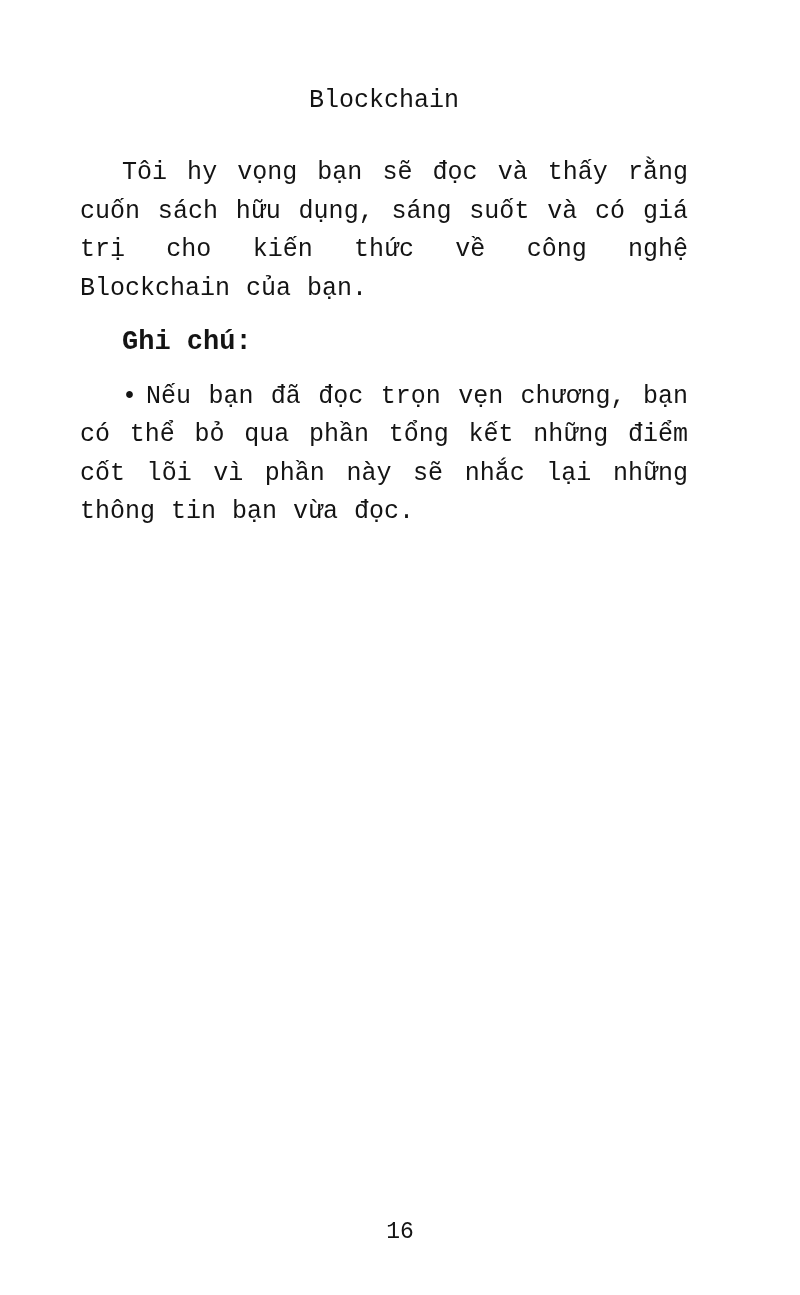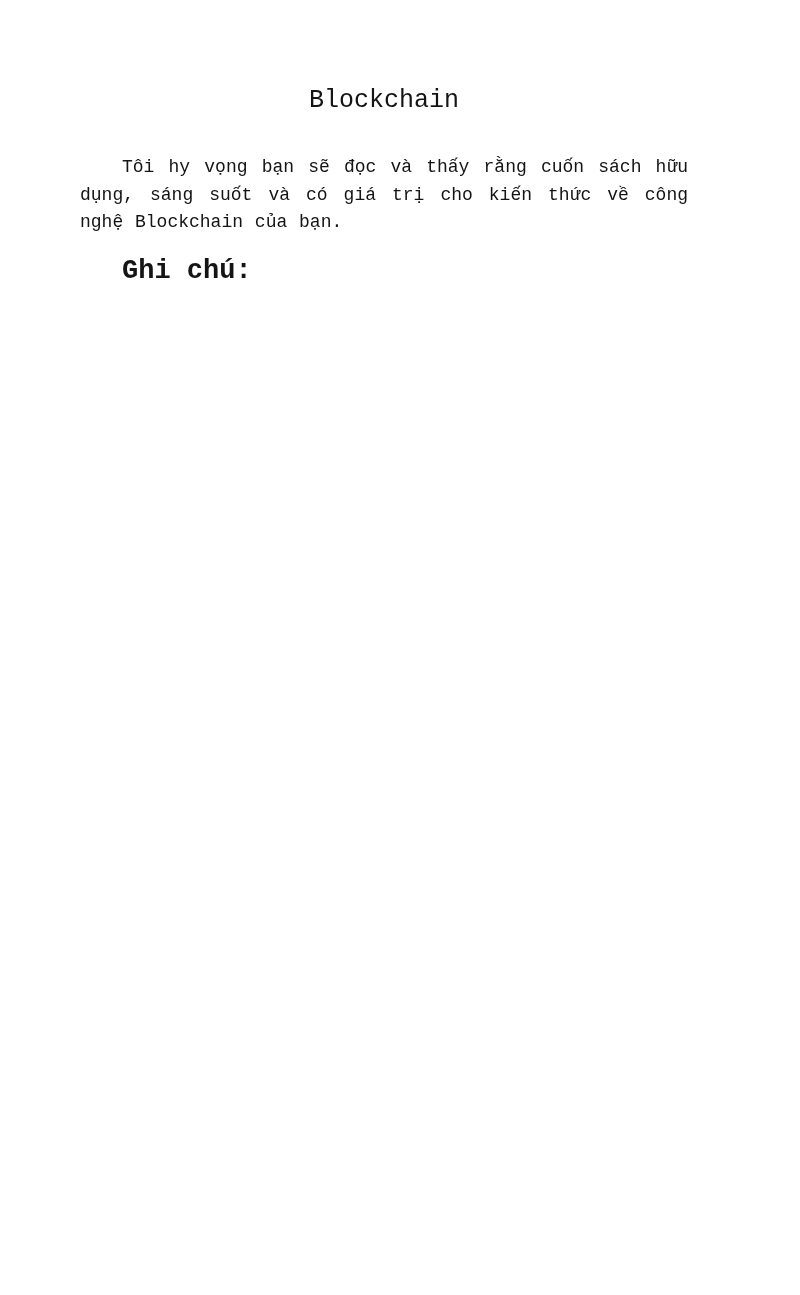--- a/index.html
+++ b/index.html
@@ -22,21 +22,21 @@
   .running-header {
     text-align: center;
     font-size: 25px;
     line-height: 1.2;
     margin: 0 0 38px 0;
   }
   .body-text {
     width: 100%;
   }
   .para {
-    font-size: 18px;
+    font-size: 25px;
     line-height: 1.54;
     text-align: justify;
     text-indent: 42px;
     margin: 0 0 14px 0;
     word-spacing: 1px;
   }
   .note-heading {
     font-weight: bold;
     text-indent: 42px;
     font-size: 27px;
@@ -64,17 +64,19 @@
 
   <div class="body-text">
 
     <p class="para">Tôi hy vọng bạn sẽ đọc và thấy rằng cuốn sách hữu dụng, sáng suốt và có giá trị cho kiến thức về công nghệ Blockchain của bạn.</p>
 
     <p class="note-heading">Ghi chú:</p>
 
 
 
 
+    <p class="para"><span class="bullet-glyph">•</span><span>Nếu bạn đã đọc trọn vẹn chương, bạn có thể bỏ qua phần tổng kết những điểm cốt lõi vì phần này sẽ nhắc lại những thông tin bạn vừa đọc.</span></p>
 
   </div>
 
+  <div class="page-number">16</div>
 
 </div>
 
 </body></html>

